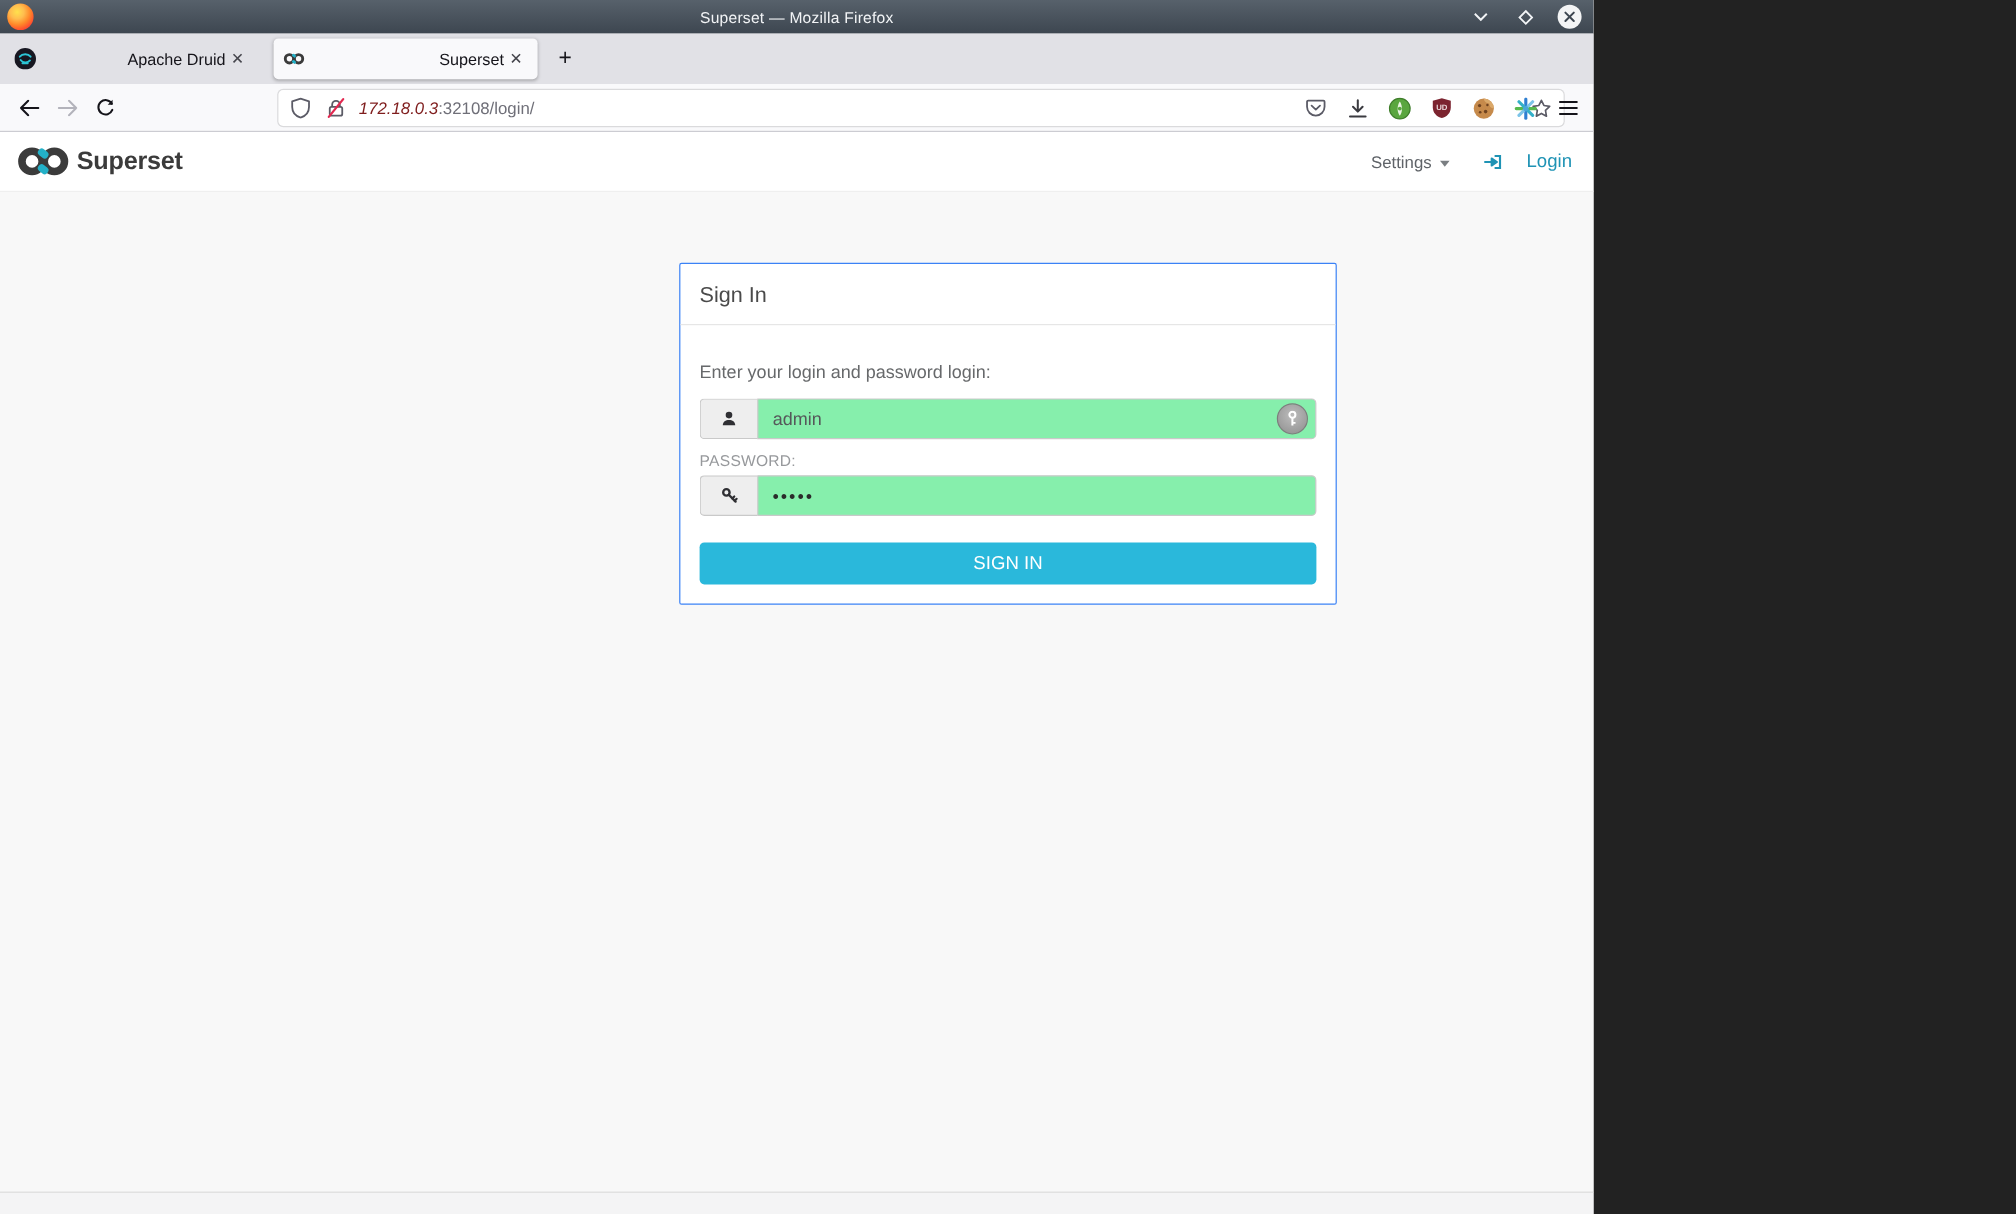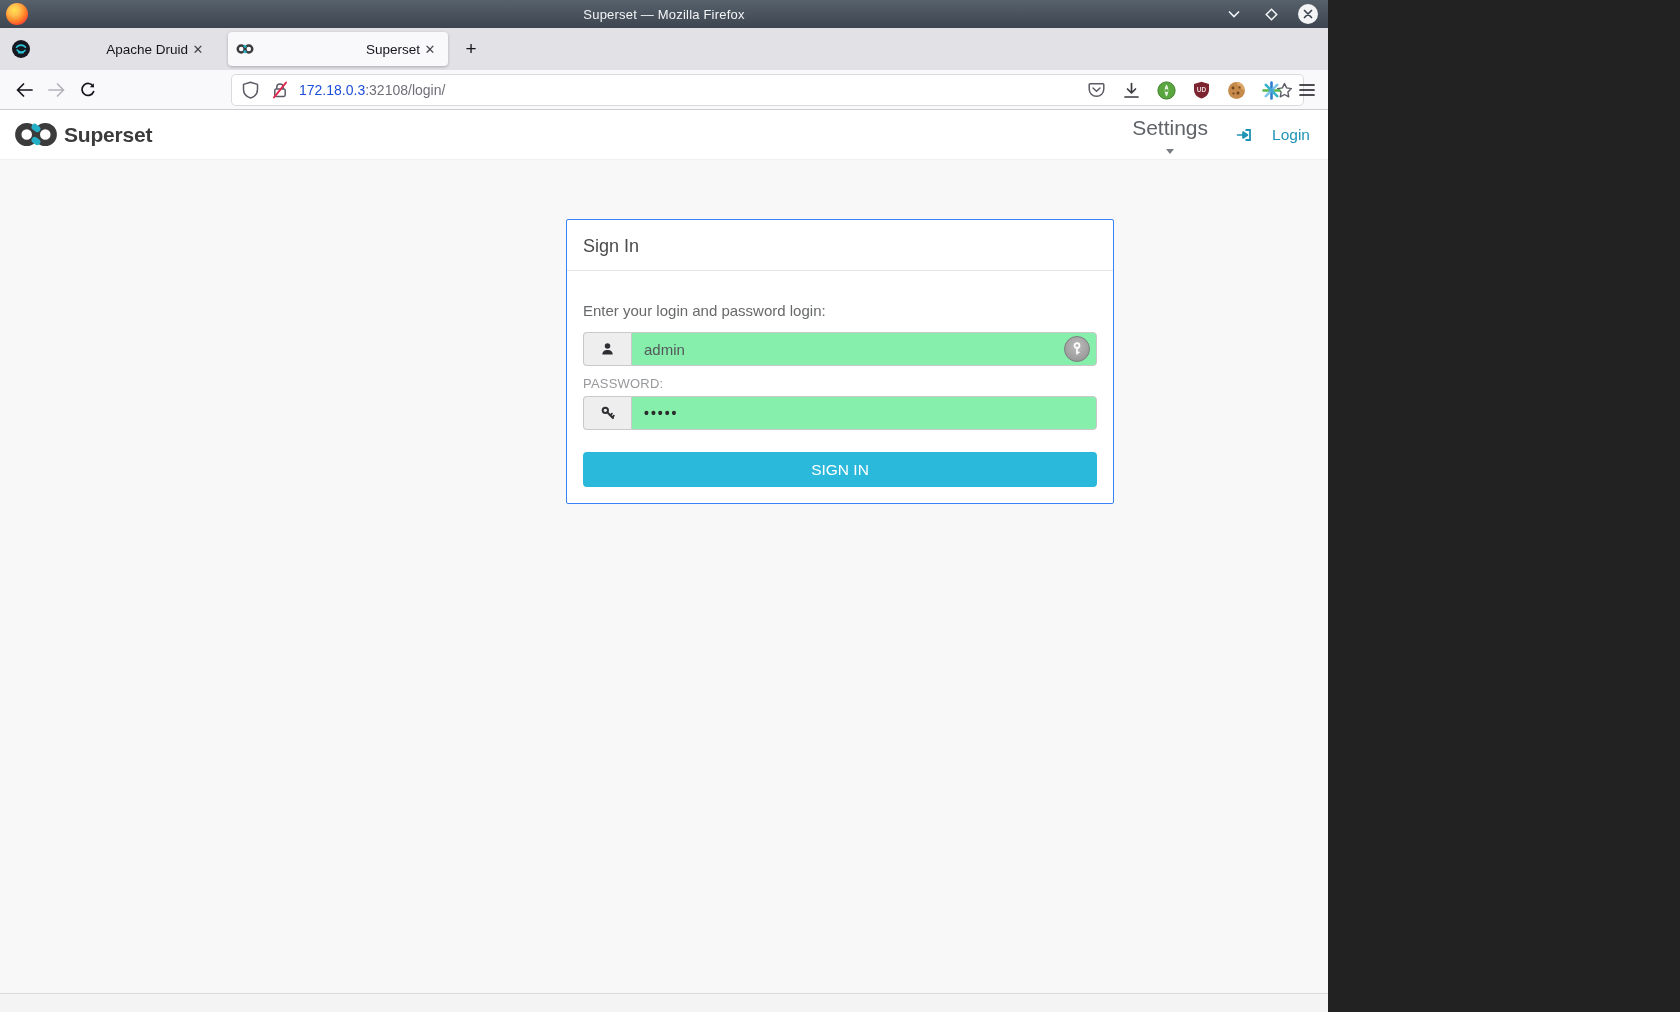--- a/index.html
+++ b/index.html
@@ -30,32 +30,32 @@
     justify-content:center;font-size:19px;color:#15141a;border-radius:4px;}
 
   
   .toolbar{position:absolute;top:70px;left:0;width:100%;height:40px;background:#f9f9fb;
     border-bottom:1px solid #ccccd2;display:flex;align-items:center;}
   .nav-btn{width:32px;height:30px;display:flex;align-items:center;justify-content:center;border-radius:4px;}
   .nav-back{margin-left:8px;}
   .urlbar{position:absolute;left:232px;top:5px;width:1071px;height:30px;background:#ffffff;border-radius:4px;
     box-shadow:0 0 0 1px rgba(0,0,0,.12);display:flex;align-items:center;padding:0 10px;}
   .urlbar .url-text{font-size:14px;margin-left:10px;flex:1;white-space:nowrap;overflow:hidden;}
-  .url-host{color:#1d4ed8;}
+  .url-host{color:#7f1d1d;font-style:italic;}
   .url-rest{color:#6f6f78;}
   .ext-icons{position:absolute;right:4px;top:0;height:40px;display:flex;align-items:center;}
   .ext-icons .nav-btn{width:35px;}
 
   
   .ss-navbar{position:absolute;top:110px;left:0;width:100%;height:50px;background:#ffffff;
     border-bottom:1px solid #efefef;display:flex;align-items:center;}
   .brand{display:flex;align-items:center;margin-left:14px;}
   .brand-text{font-size:21px;font-weight:bold;color:#3b3b3b;margin-left:6px;letter-spacing:-.2px;}
   .nav-right{position:absolute;right:18px;top:0;height:50px;display:flex;align-items:center;gap:28px;}
-  .settings-item{display:flex;align-items:center;gap:7px;color:#5f6368;font-size:21px;flex-direction:column;}
+  .settings-item{display:flex;align-items:center;gap:7px;color:#5f6368;font-size:14px;}
   .caret{width:0;height:0;border-left:4.5px solid transparent;border-right:4.5px solid transparent;
     border-top:5px solid #7a7e82;margin-top:2px;}
   .login-item{display:flex;align-items:center;gap:20px;color:#1f93b5;font-size:15.5px;}
 
   
   .page{position:absolute;top:160px;left:0;width:100%;height:833px;background:#f8f8f8;}
   .card{position:absolute;left:566px;top:59px;width:548px;background:#ffffff;
     border:1px solid #3b82f6;border-radius:2px;}
   .card-header{padding:16px 16px 13px;border-bottom:1px solid #e6e6e6;}
   .card-title{font-size:18px;color:#4a4a4a;}

